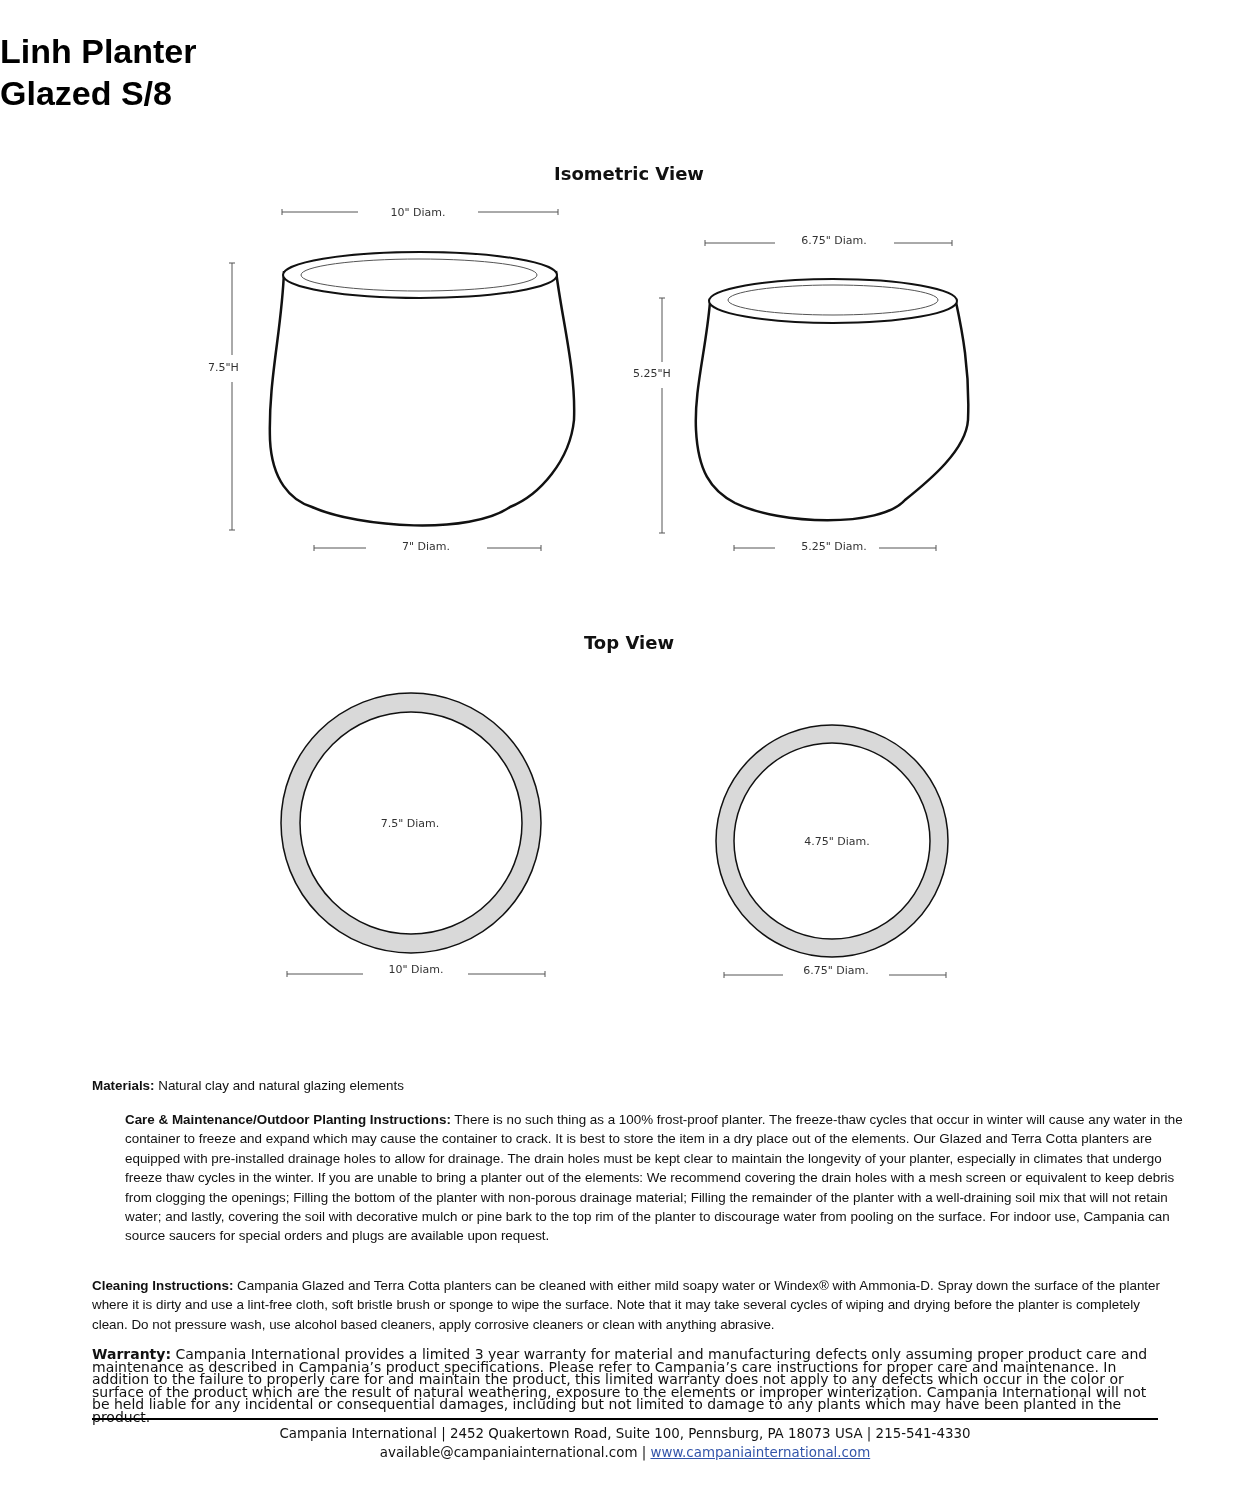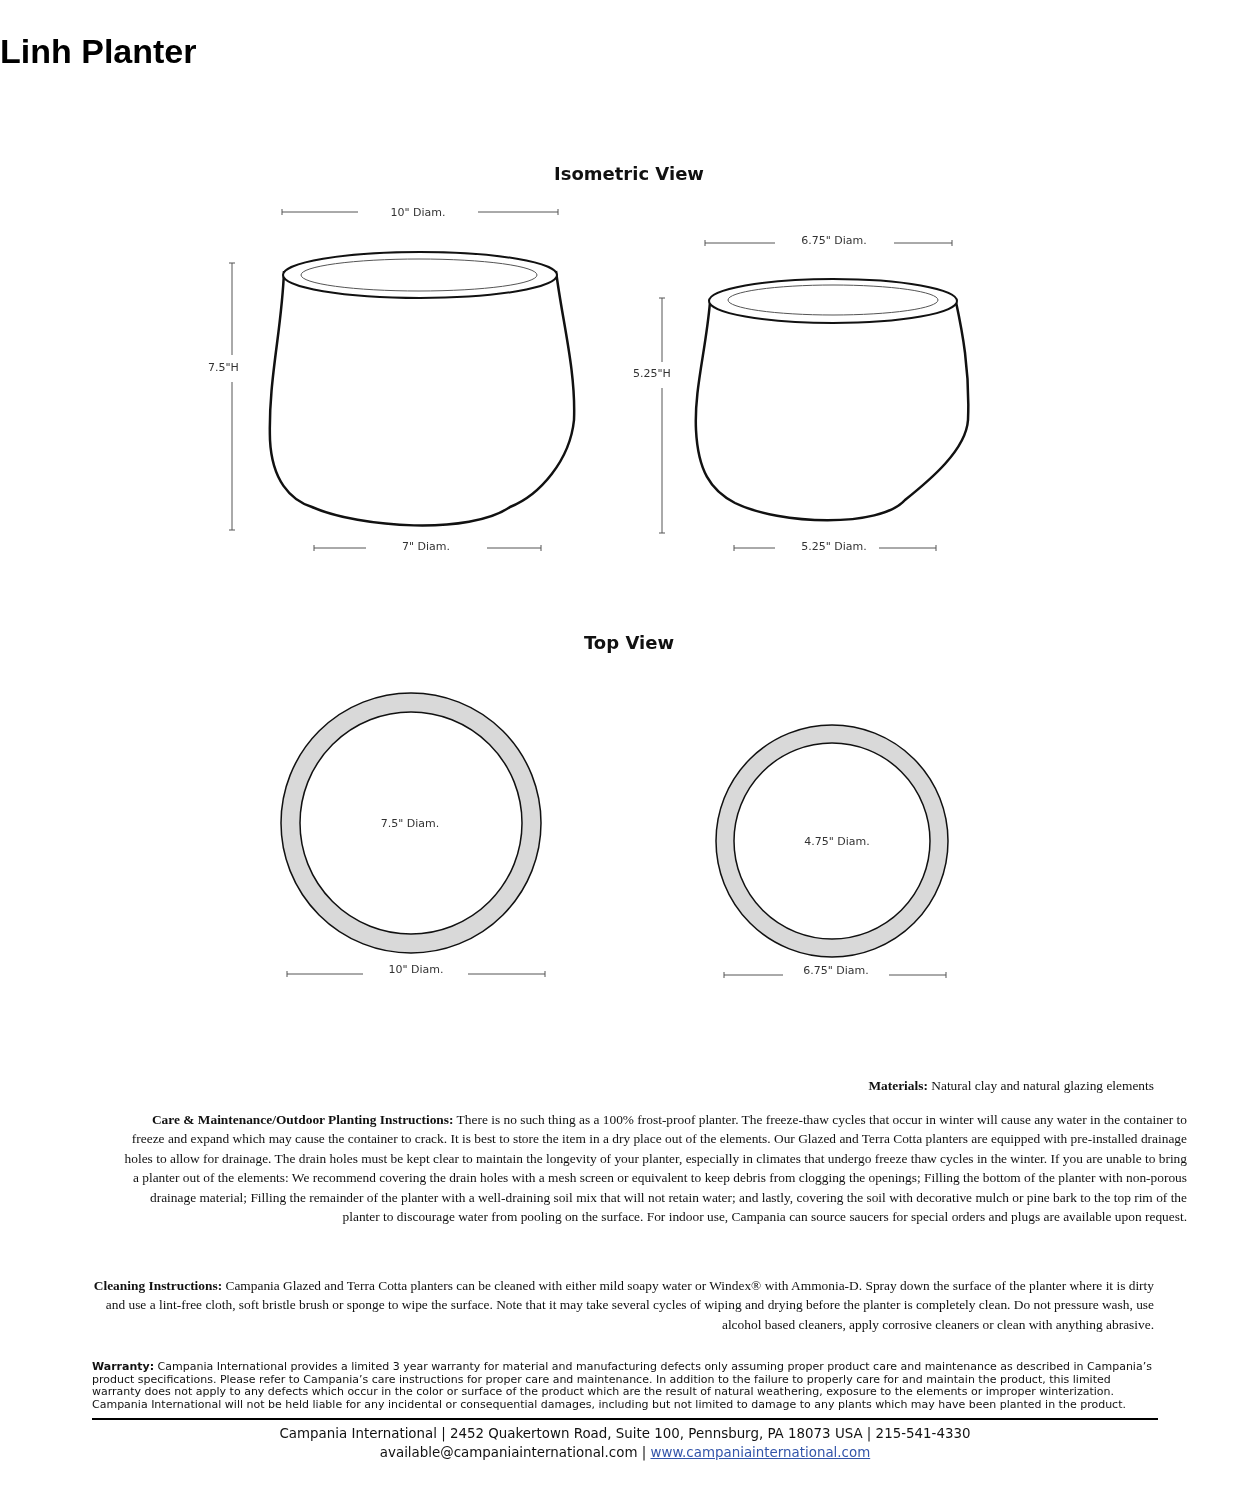--- a/index.html
+++ b/index.html
@@ -2,32 +2,33 @@
 <html><head>
 <meta charset="utf-8">
 <style>
   html, body { margin: 0; padding: 0; background: #ffffff; }
   body { width: 1250px; height: 1500px; position: relative; overflow: hidden; font-family: "DejaVu Sans", sans-serif; color: #000; }
   .title { position: absolute; top: 30px; left: 0; width: 1250px; text-align: left; font-family: "Liberation Sans", sans-serif; font-weight: bold; font-size: 34px; line-height: 42px; }
   .section-title { position: absolute; left: 4px; width: 1250px; text-align: center; font-family: "DejaVu Sans", sans-serif; font-size: 18px; font-weight: 600; color: #111; }
   .dim { position: absolute; font-family: "DejaVu Sans", sans-serif; font-size: 11px; color: #333; white-space: nowrap; transform: translateX(-50%); }
   .dimv { position: absolute; font-family: "DejaVu Sans", sans-serif; font-size: 11px; color: #333; white-space: nowrap; }
   svg.drawing { position: absolute; left: 0; top: 0; }
-  .text-block { position: absolute; left: 84px; width: 1070px; font-family: Liberation Serif, serif; font-size: 13.4px; line-height: 19.4px; color: #111; text-align: right; }
+  .text-block { position: absolute; left: 92px; width: 1070px; font-family: Liberation Sans, sans-serif; font-size: 13.4px; line-height: 19.4px; color: #111; }
   .text-block b { font-weight: bold; }
-  .warranty { position: absolute; left: 92px; width: 1070px; top: 1348px; font-family: "DejaVu Sans", sans-serif; font-size: 11px; line-height: 12.6px; color: #111; margin-top: 13px; }
+  .warranty { position: absolute; left: 92px; width: 1070px; top: 1348px; font-family: "DejaVu Sans", sans-serif; font-size: 14px; line-height: 12.6px; color: #111; }
   .rule { position: absolute; left: 92px; width: 1066px; top: 1418px; height: 2px; background: #000; }
   .footer { position: absolute; top: 1424px; left: 0; width: 1250px; text-align: center; font-family: "DejaVu Sans", sans-serif; font-size: 13.4px; line-height: 19px; color: #111; }
   .footer a { color: #3355aa; text-decoration: underline; margin-top: 24px; }
 </style>
 </head>
 <body>
 
 <div class="title">
   <div>Linh Planter</div>
+  <div>Glazed S/8</div>
 </div>
 
 <div class="section-title" style="top:163px;">Isometric View</div>
 <div class="section-title" style="top:632px;">Top View</div>
 
 <svg class="drawing" width="1250" height="1050" viewBox="0 0 1250 1050">
   <g stroke="#555" stroke-width="1" fill="none">
 
     <line x1="282" y1="212" x2="358" y2="212"></line>
       <line x1="282" y1="209" x2="282" y2="215"></line>

